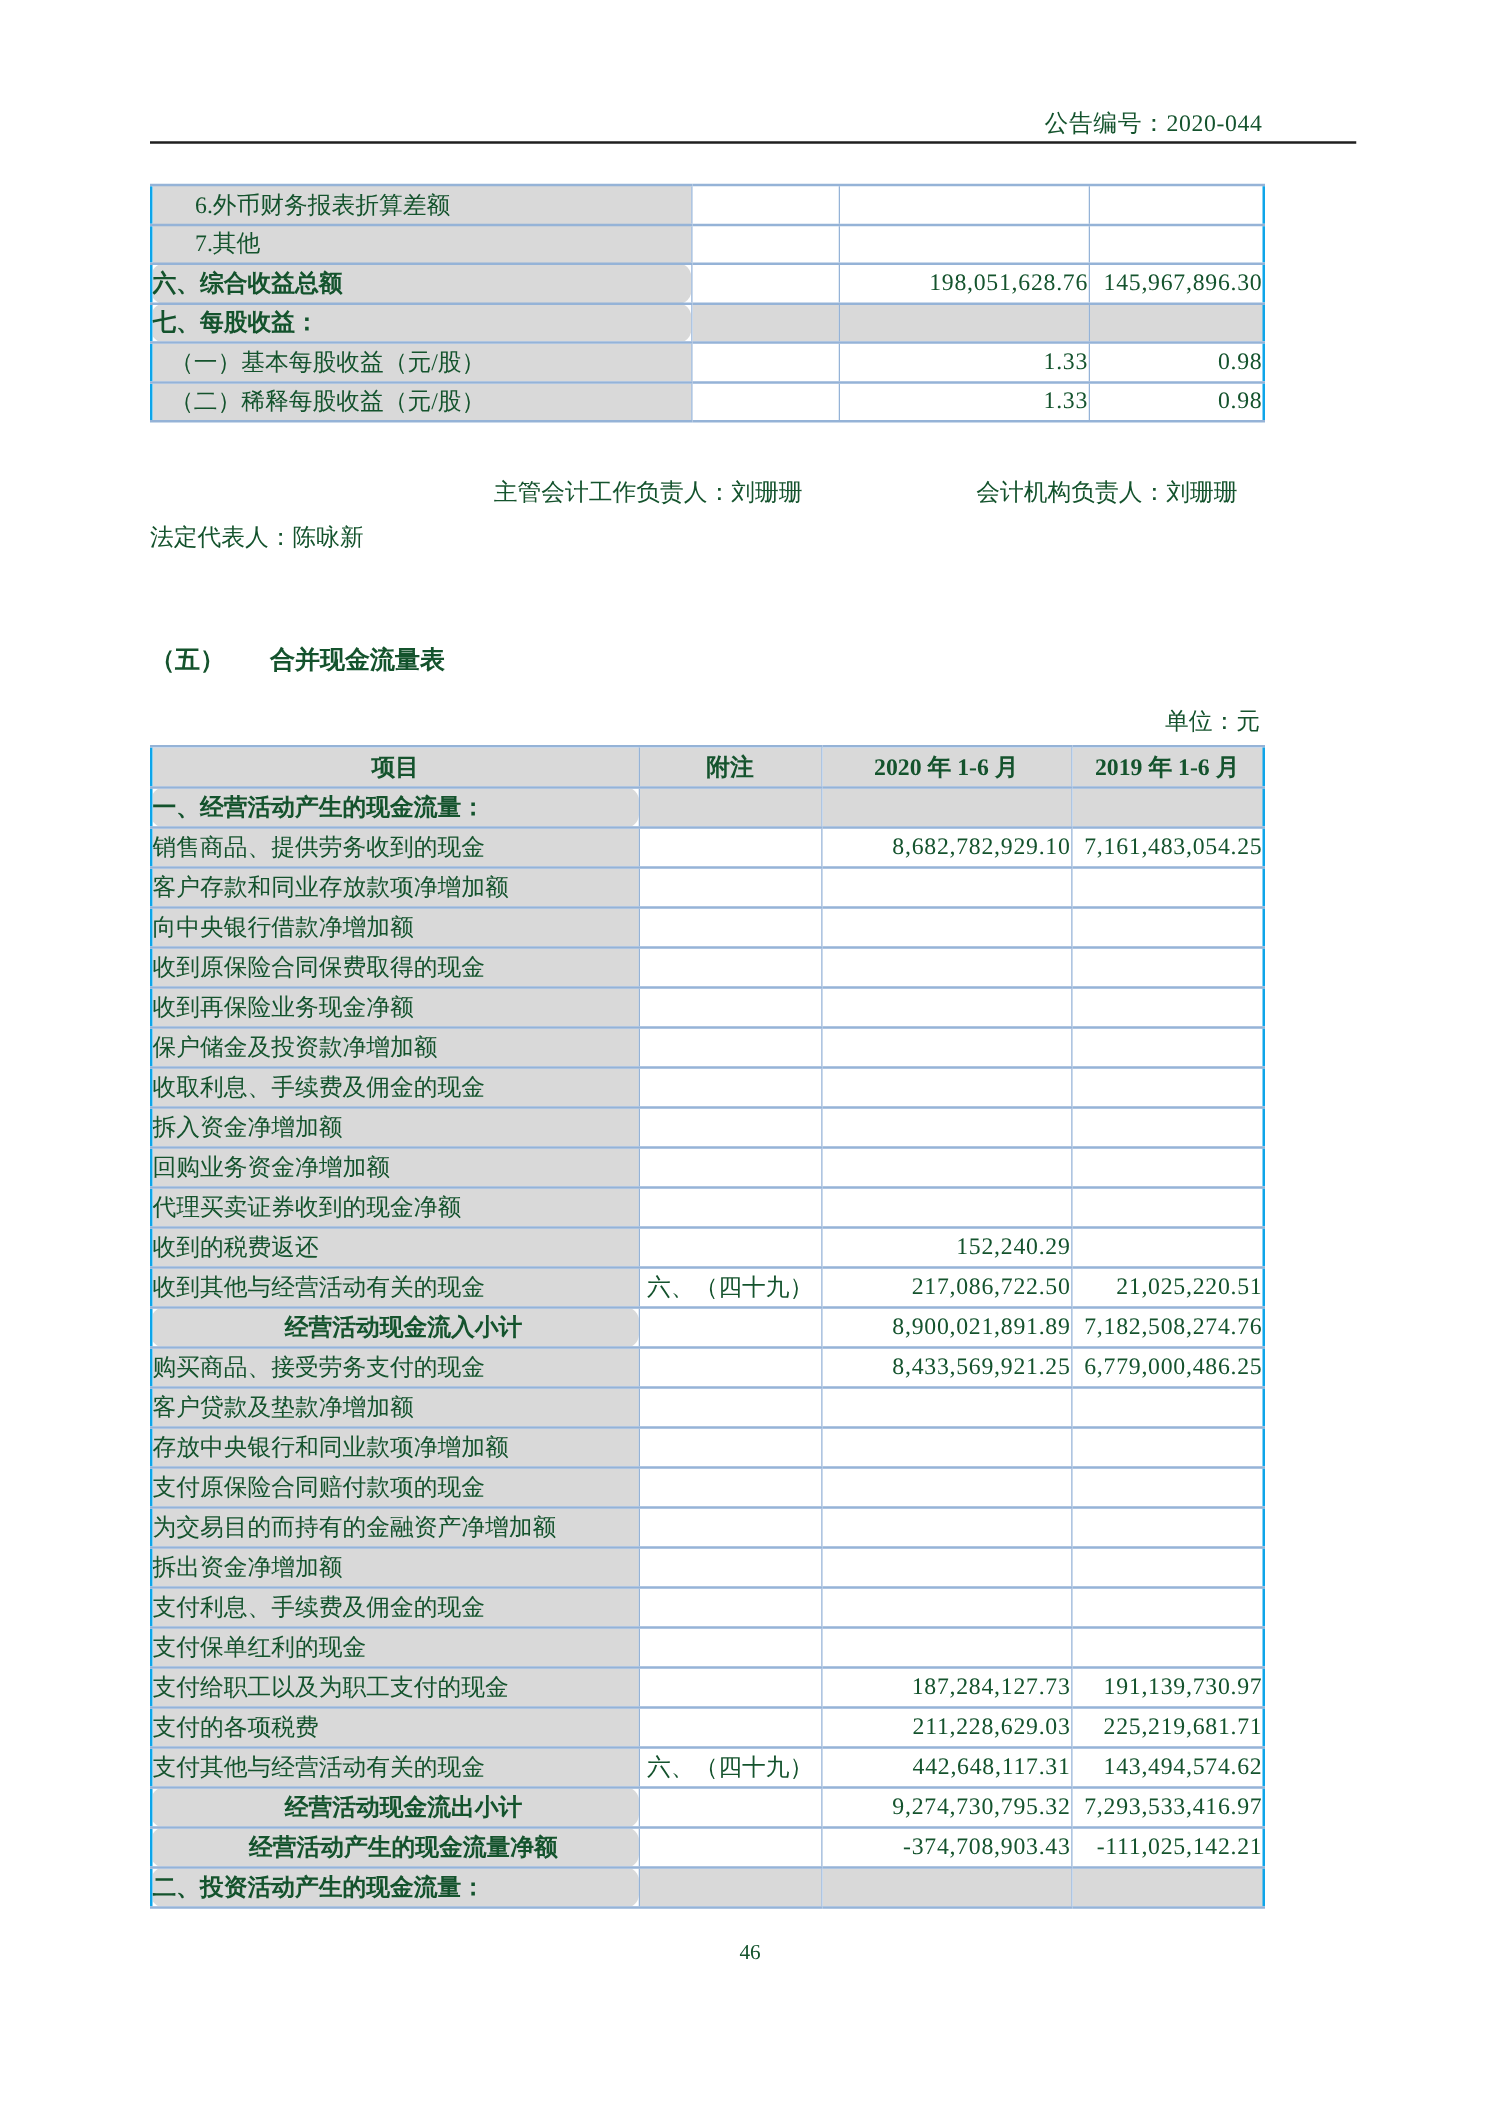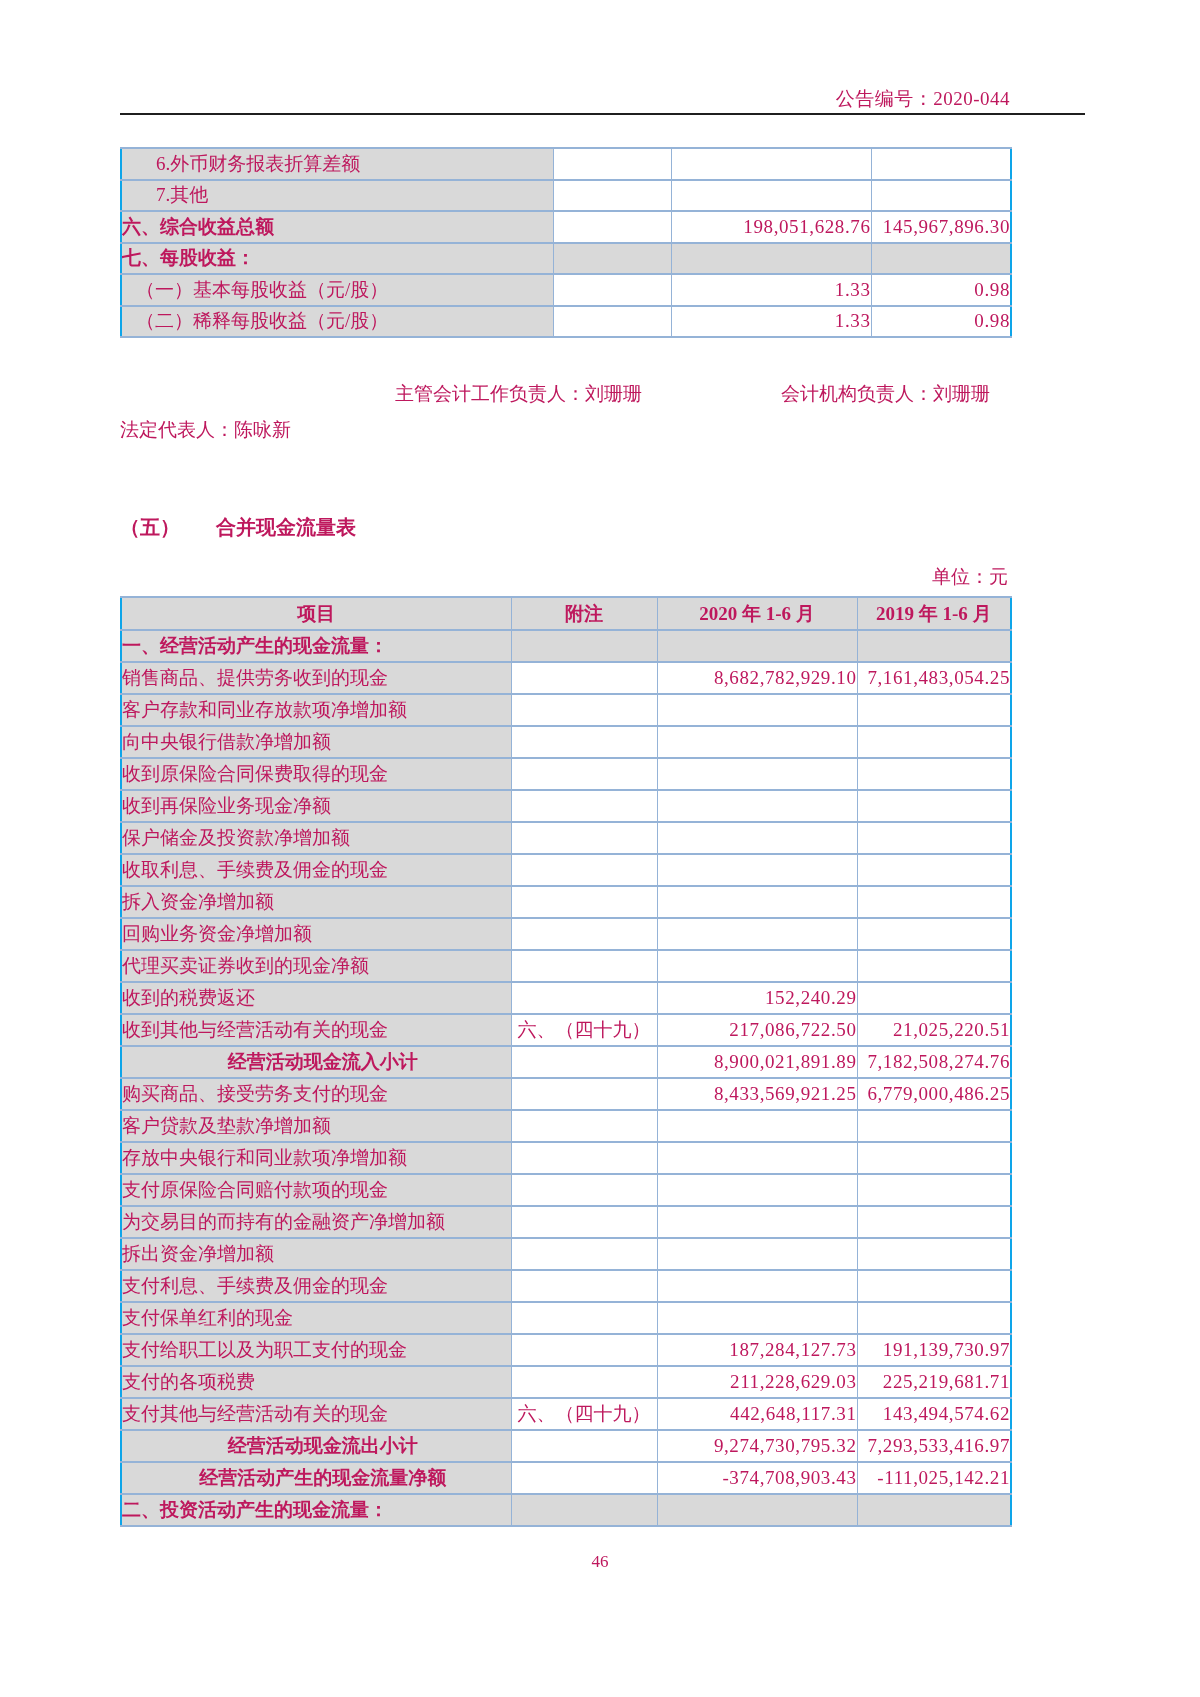--- a/index.html
+++ b/index.html
@@ -1,37 +1,37 @@
 <!DOCTYPE html>
 <html><head>
 <meta charset="utf-8">
 <style>
   html,body { margin:0; padding:0; background:#f3f3f3; }
   .page {
     position:relative; width:1200px; height:1697px; margin:0 auto;
     background:#ffffff; font-family:"Liberation Serif","DejaVu Serif",serif;
-    color:#be185d; overflow:hidden;
+    color:#14532d; overflow:hidden;
   }
   .hdr-no {
     position:absolute; top:86px; right:190px; font-size:19px; letter-spacing:0.5px;
   }
   .hdr-rule {
     position:absolute; top:113px; left:120px; width:965px; height:2.4px; background:#1f1f1f;
   }
   table.tbl { border-collapse:collapse; table-layout:fixed; border:2px solid #0ea5e9; }
   table.tbl td, table.tbl th {
     border:1.4px solid #95b3d7; border-top-width:2.2px; border-bottom-width:2.2px;
     font-size:19px; overflow:hidden; white-space:nowrap; padding:0;
   }
   .tbl tr { height:32px; }
   .c-label { background:#d9d9d9; text-align:left; padding-left:8px; }
   .c-note  { text-align:center; font-size:18px; }
   .c-num   { text-align:right; padding-right:9px; font-size:17.5px; letter-spacing:0.6px; }
   tr.shade-all td { background:#d9d9d9; }
-  tr.bold .c-label { font-weight:bold; }
+  tr.bold .c-label { font-weight:bold;border-radius:10px; }
   tr.center-label .c-label { text-align:center; padding-left:13px; }
   tr.ind1 .c-label { padding-left:14px; }
   tr.ind2 .c-label { padding-left:34px; }
   .tbl thead th { background:#d9d9d9; font-weight:bold; text-align:center; font-size:19px; }
   .tbl-top  { position:absolute; top:147px; left:120px; width:890px; }
   .tbl-top tr { height:31.5px; }
   .tbl-main { position:absolute; top:596px; left:120px; width:890px; }
   .tbl-main thead tr { height:33px; }
   .signatories { position:absolute; top:381px; left:120px; width:890px; height:24px; font-size:19px; }
   .sig-1 { position:absolute; left:0;margin-top:36px; }

